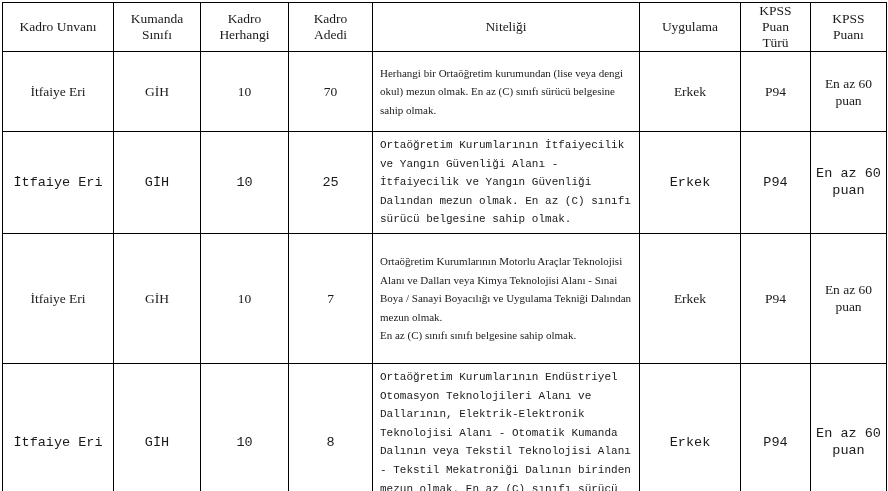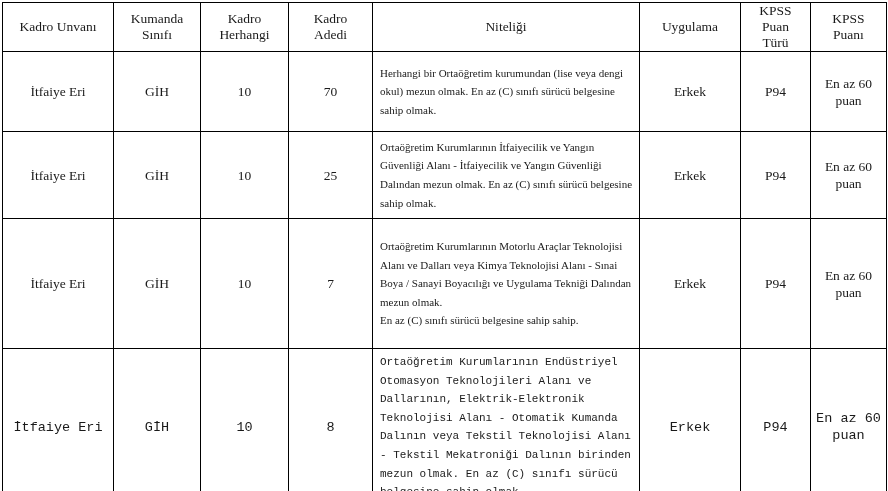--- a/index.html
+++ b/index.html
@@ -86,21 +86,21 @@
     margin: 0;
   }
   tbody td.cinsiyet .cell,
   tbody td.puanturu .cell {
     line-height: 17px;
   }
   tbody td.puan .cell {
     line-height: 17px;
   }
   tbody tr.r1 td { height: 79px; }
-  tbody tr.r2 td { height: 86px; }
+  tbody tr.r2 td { height: 86px; font-family: Liberation Mono, monospace; }
   tbody tr.r3 td { height: 129px; }
   tbody tr.r4 td { height: 141px; font-family: Liberation Mono, monospace; }
 </style>
 </head>
 <body>
 
 <div class="page">
 
   <table class="kadro">
     <colgroup>
@@ -240,21 +240,21 @@
         </td>
         <td class="derece">
           <span class="cell">10</span>
         </td>
         <td class="adet">
           <span class="cell">7</span>
         </td>
         <td class="nitelik">
           <span class="cell">
             <p>Ortaöğretim Kurumlarının Motorlu Araçlar Teknolojisi Alanı ve Dalları veya Kimya Teknolojisi Alanı - Sınai Boya / Sanayi Boyacılığı ve Uygulama Tekniği Dalından mezun olmak.</p>
-            <p>En az (C) sınıfı sürücü belgesine sahip sahip.</p>
+            <p>En az (C) sınıfı sınıfı belgesine sahip olmak.</p>
           </span>
         </td>
         <td class="cinsiyet">
           <span class="cell">Erkek</span>
         </td>
         <td class="puanturu">
           <span class="cell">P94</span>
         </td>
         <td class="puan">
           <span class="cell">

